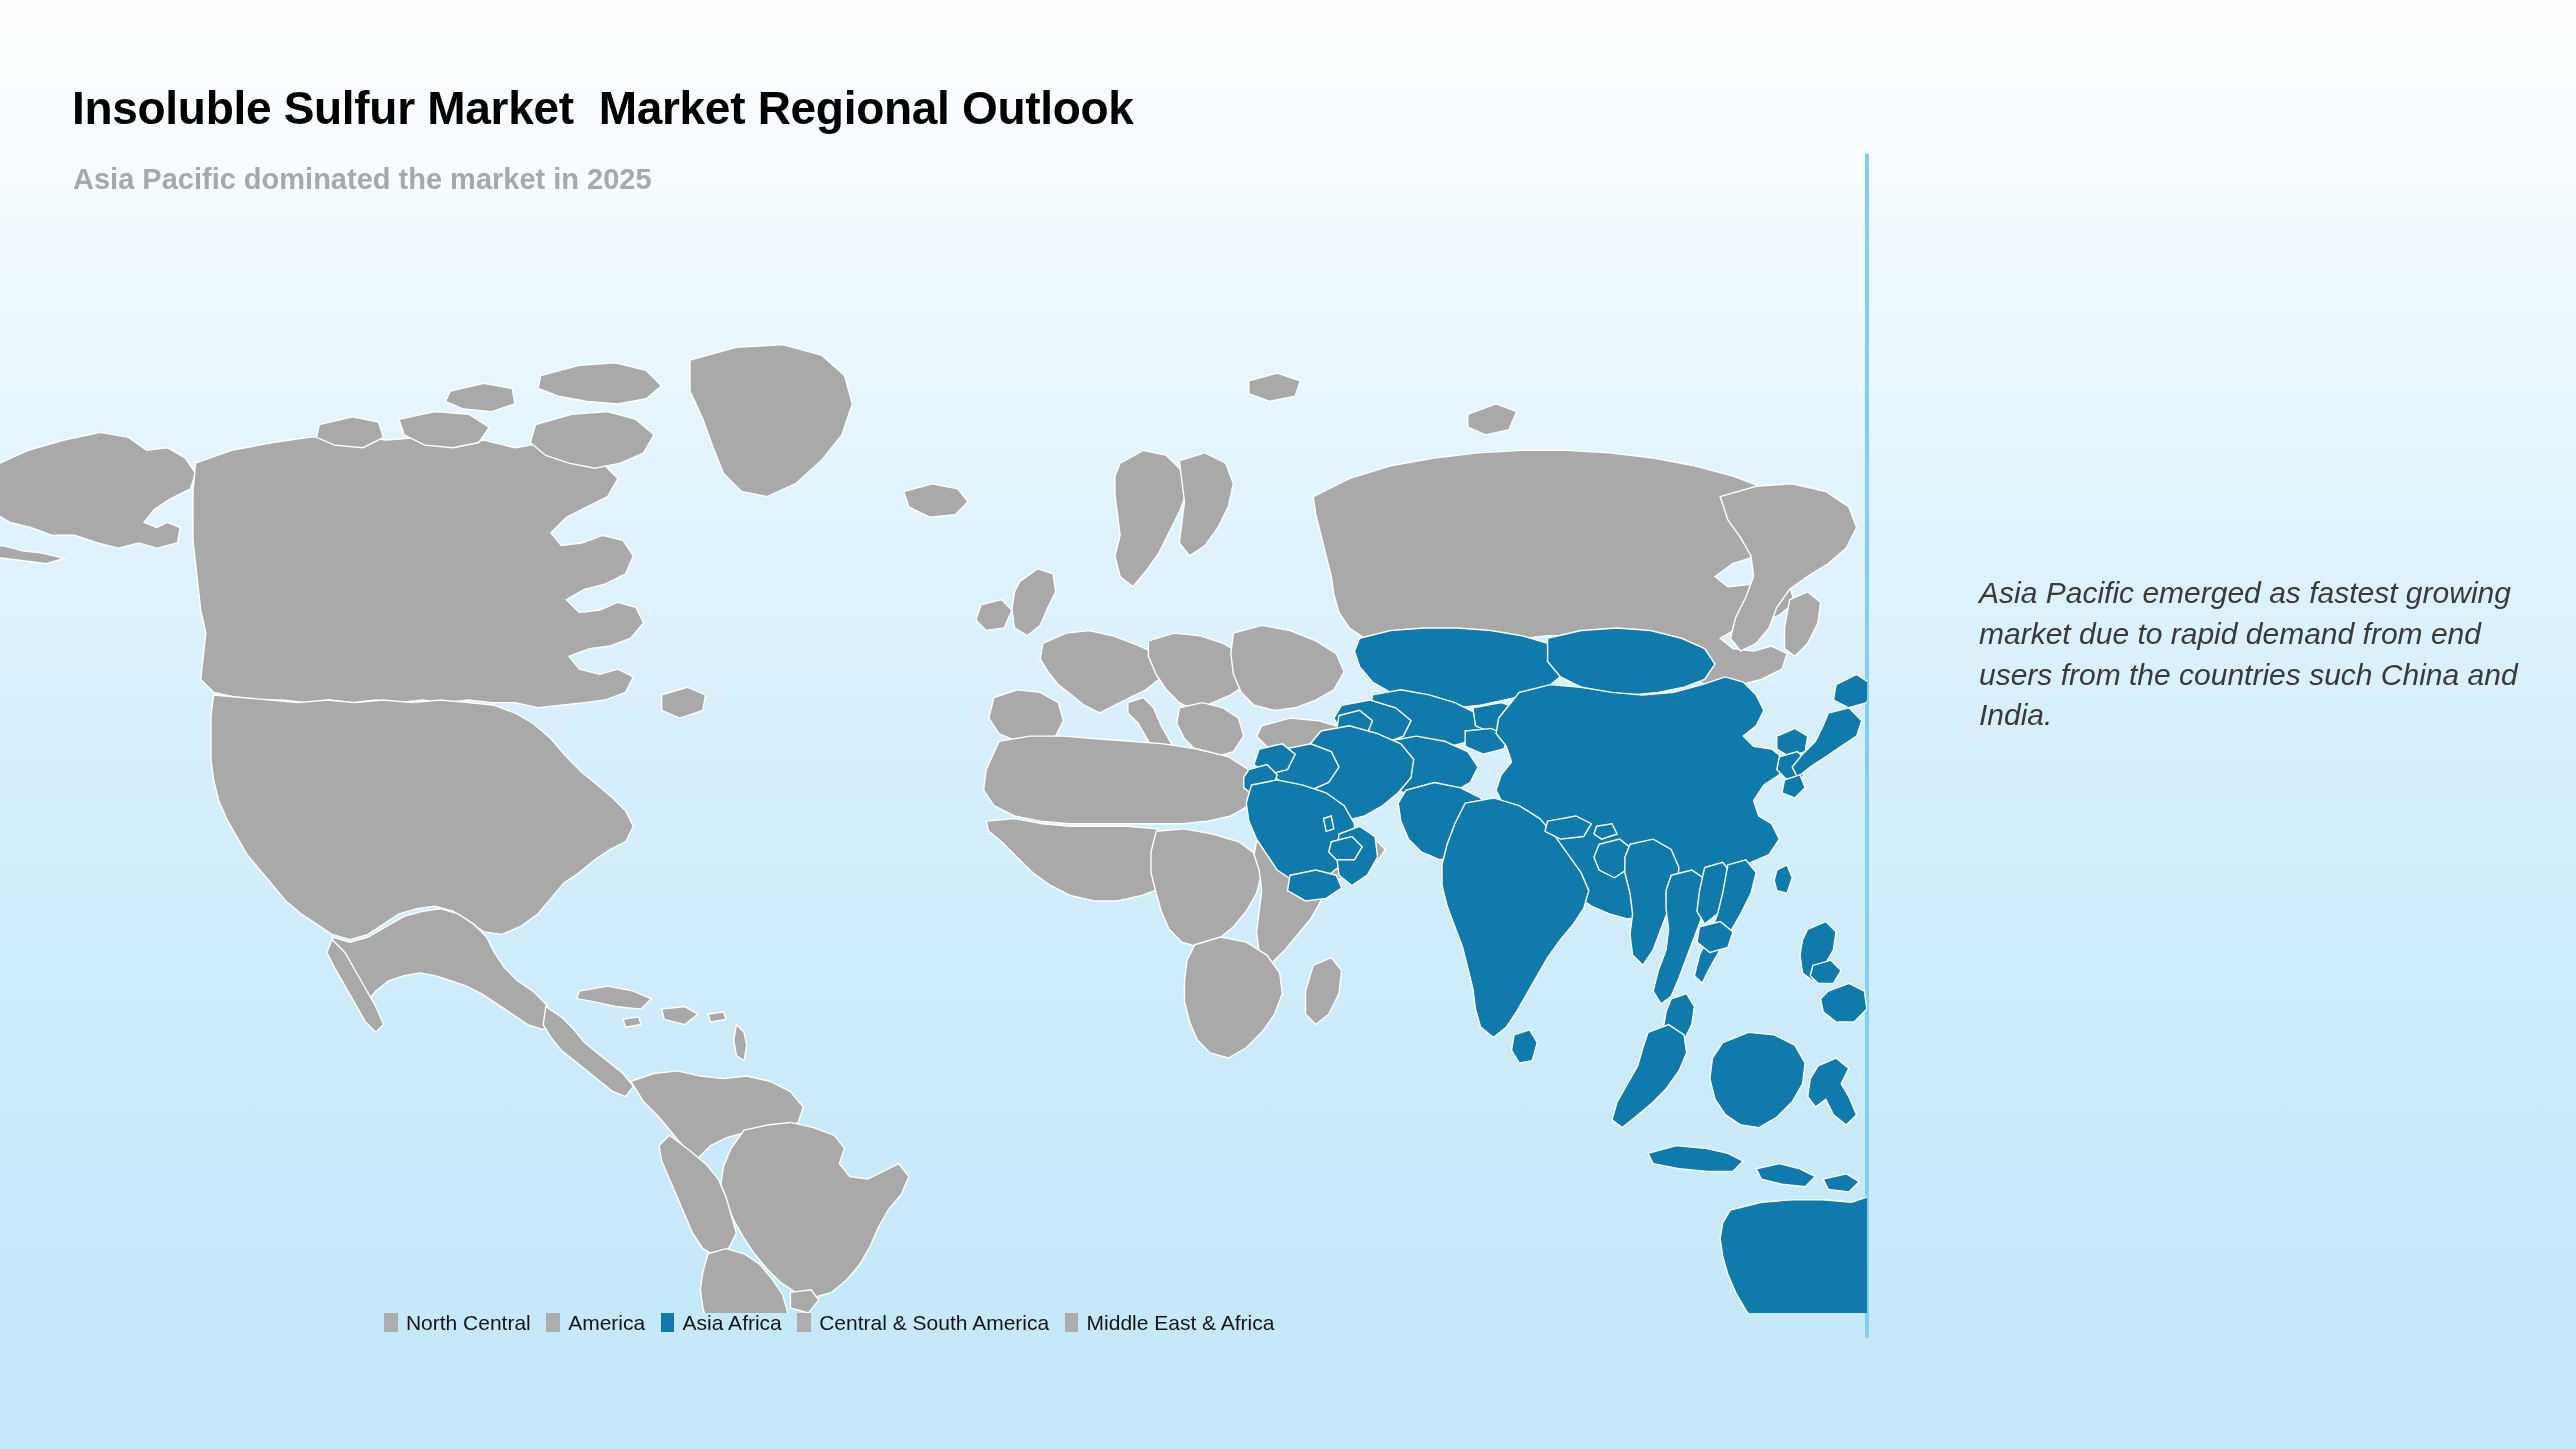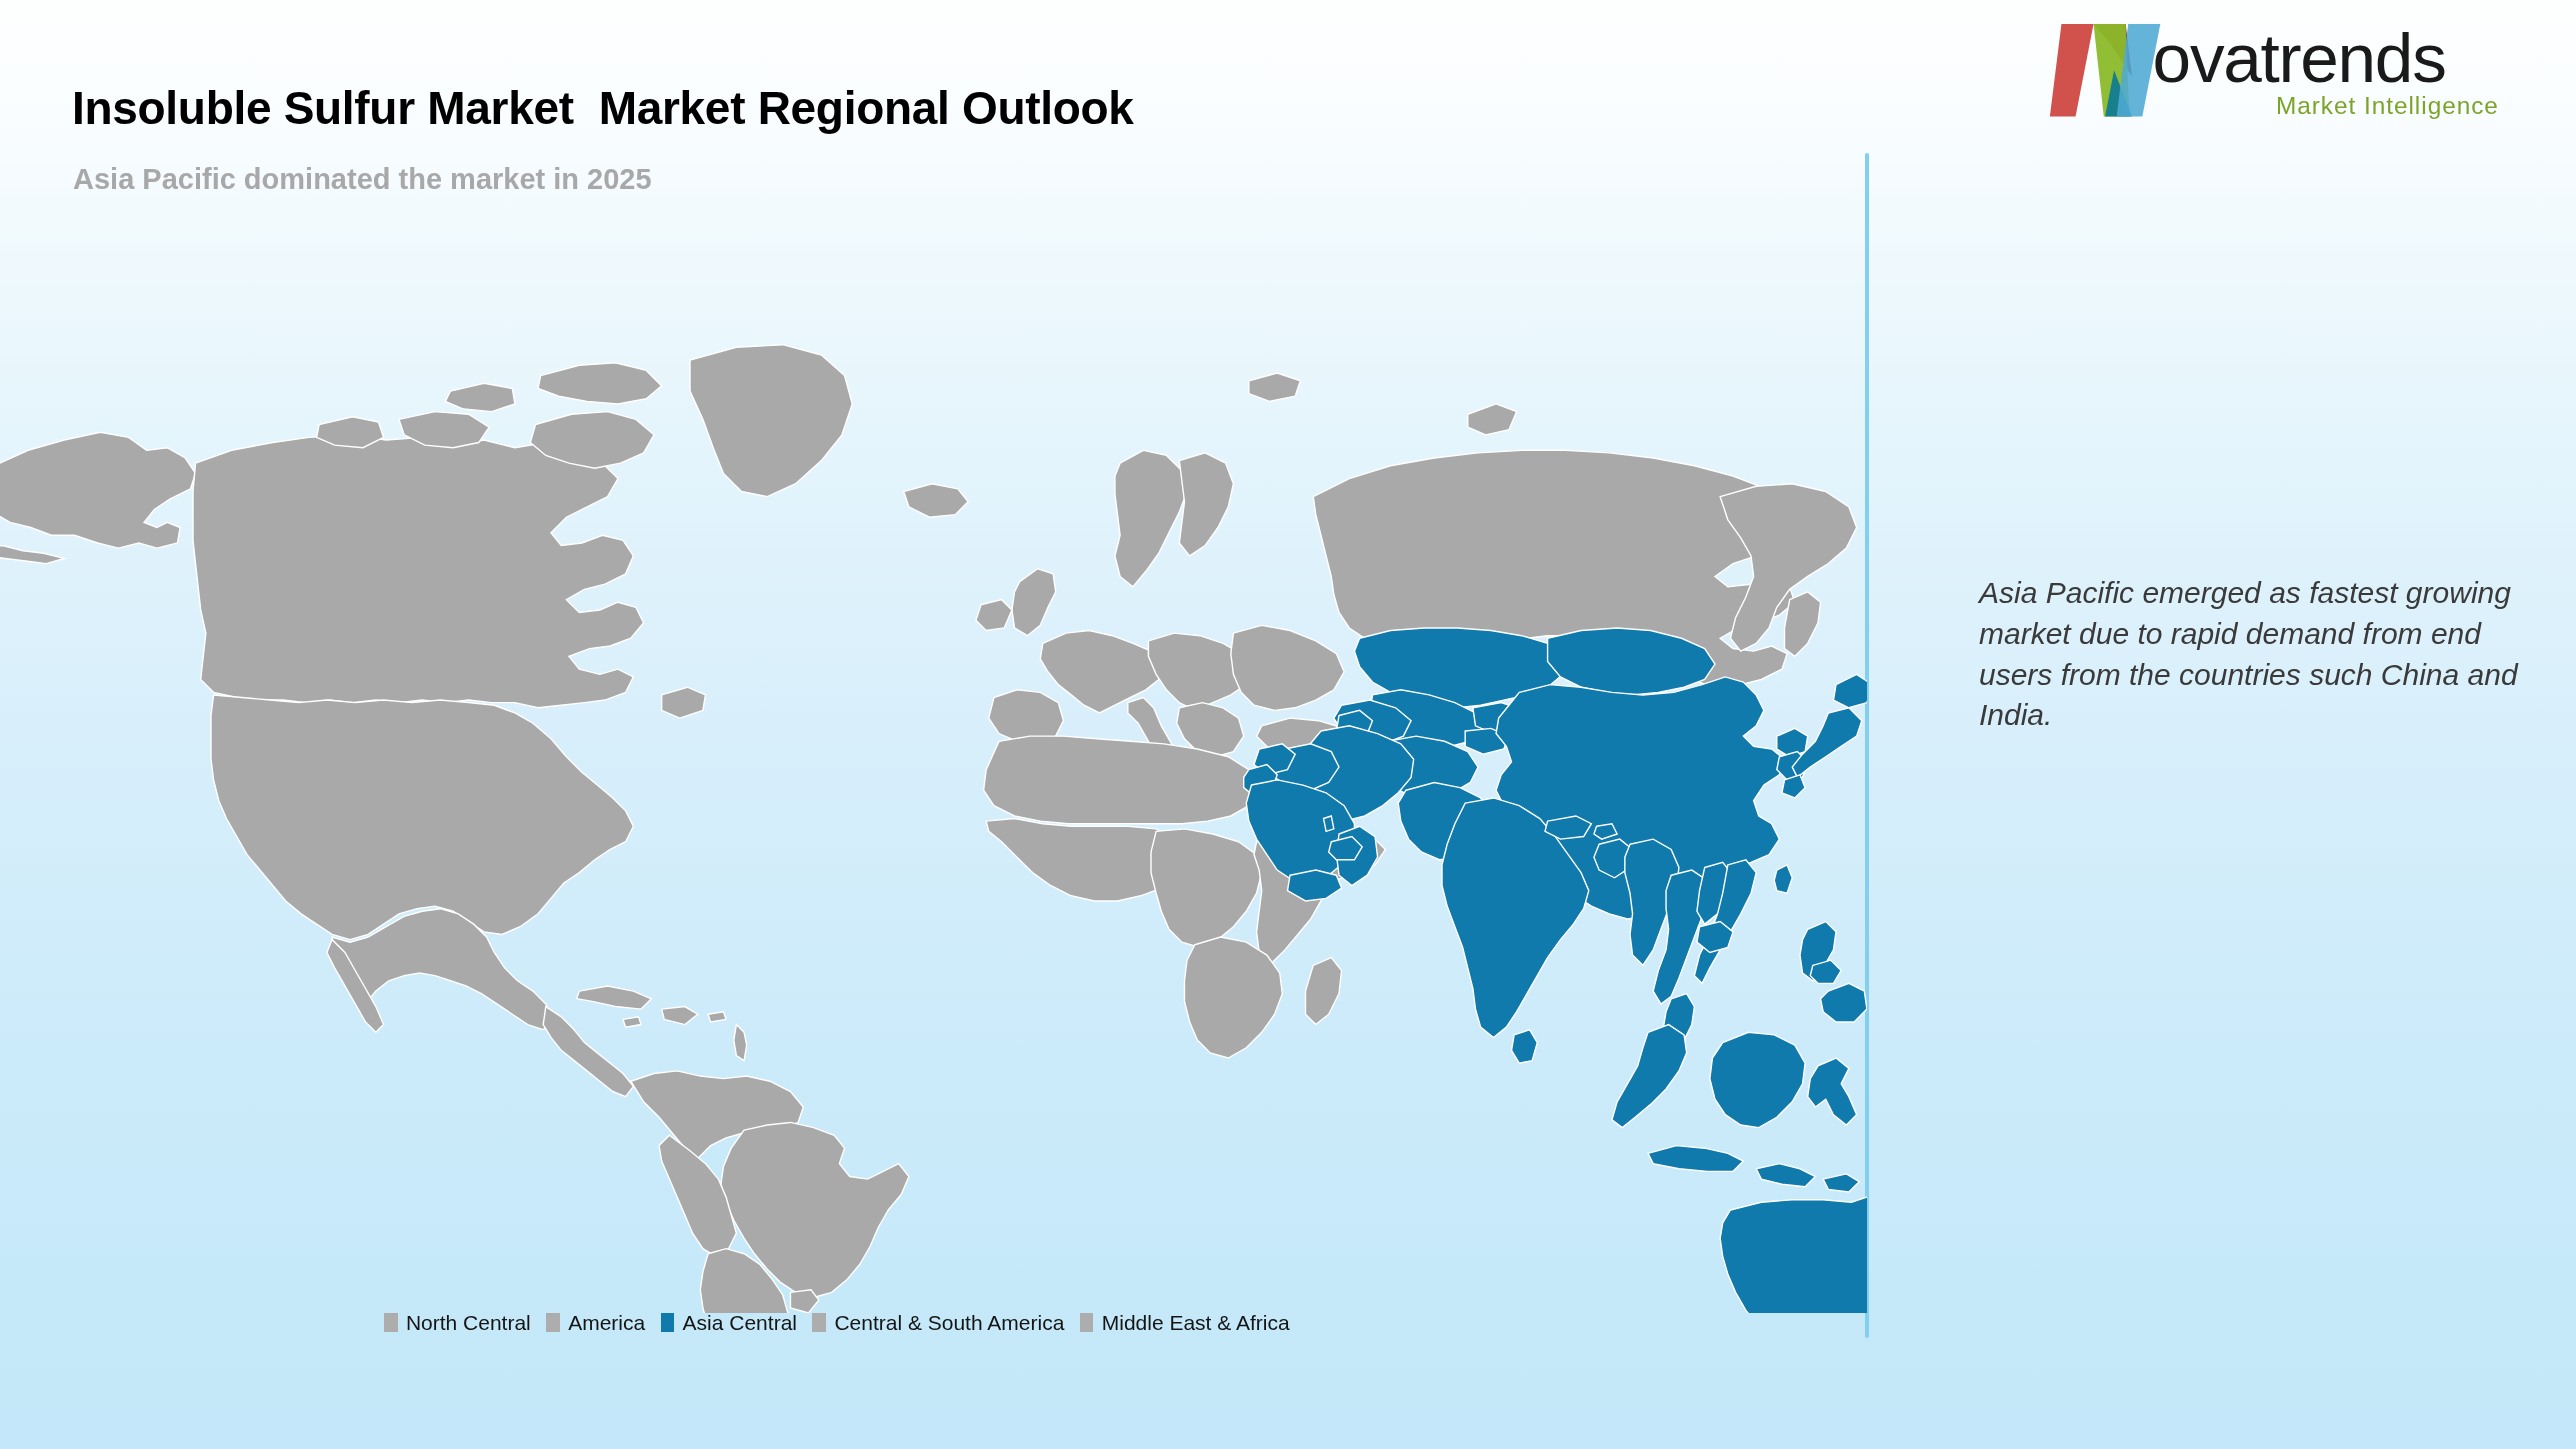--- a/index.html
+++ b/index.html
@@ -55,36 +55,20 @@
   .legend-label{font-size:21px;color:#151515;white-space:nowrap;line-height:1;}
 </style>
 </head>
 <body>
 
 <div id="stage">
 
   <div class="title">Insoluble Sulfur Market  Market Regional Outlook</div>
   <div class="subtitle">Asia Pacific dominated the market in 2025</div>
 
-  <div class="logo">
-    <svg viewBox="0 0 790 190" xmlns="http://www.w3.org/2000/svg">
-
-      <g>
-        <polygon points="18,28 68,28 40,172 0,172" fill="#d1514c"></polygon>
-        <polygon points="68,28 118,28 128,110 95,60" fill="#8d2b2f"></polygon>
-        <polygon points="68,28 118,28 124,172 84,172" fill="#8cbb2a" opacity="0.95"></polygon>
-        <polygon points="100,100 128,172 86,172" fill="#17808c"></polygon>
-        <polygon points="122,28 172,28 144,172 104,172" fill="#4eaad4" opacity="0.88"></polygon>
-      </g>
-
-      <text x="160" y="118" font-family="Liberation Sans, sans-serif" font-size="108" fill="#1a1a1a" letter-spacing="-2">ovatrends</text>
-
-      <text x="352" y="168" font-family="Liberation Sans, sans-serif" font-size="38" fill="#7ba428" letter-spacing="1.5">Market Intelligence</text>
-    </svg>
-  </div>
 
   <div class="divider"></div>
 
   <div class="note">Asia Pacific emerged as fastest growing market due to rapid demand from end users  from the countries such China and India.</div>
 
   <div class="map">
     <svg viewBox="0 0 1470 810" xmlns="http://www.w3.org/2000/svg" shape-rendering="geometricPrecision">
       <defs>
         <style>
           .g{fill:#a9a9a9;stroke:#ffffff;stroke-width:1.1;}
@@ -357,21 +341,21 @@
       <span class="legend-label">North Central</span>
     </div>
 
     <div class="legend-item">
       <span class="swatch" style="background:#adadad"></span>
       <span class="legend-label">America</span>
     </div>
 
     <div class="legend-item">
       <span class="swatch" style="background:#0f7aab"></span>
-      <span class="legend-label">Asia Central</span>
+      <span class="legend-label">Asia Africa</span>
     </div>
 
     <div class="legend-item">
       <span class="swatch" style="background:#adadad"></span>
       <span class="legend-label">Central &amp; South America</span>
     </div>
 
     <div class="legend-item">
       <span class="swatch" style="background:#adadad"></span>
       <span class="legend-label">Middle East &amp; Africa</span>

